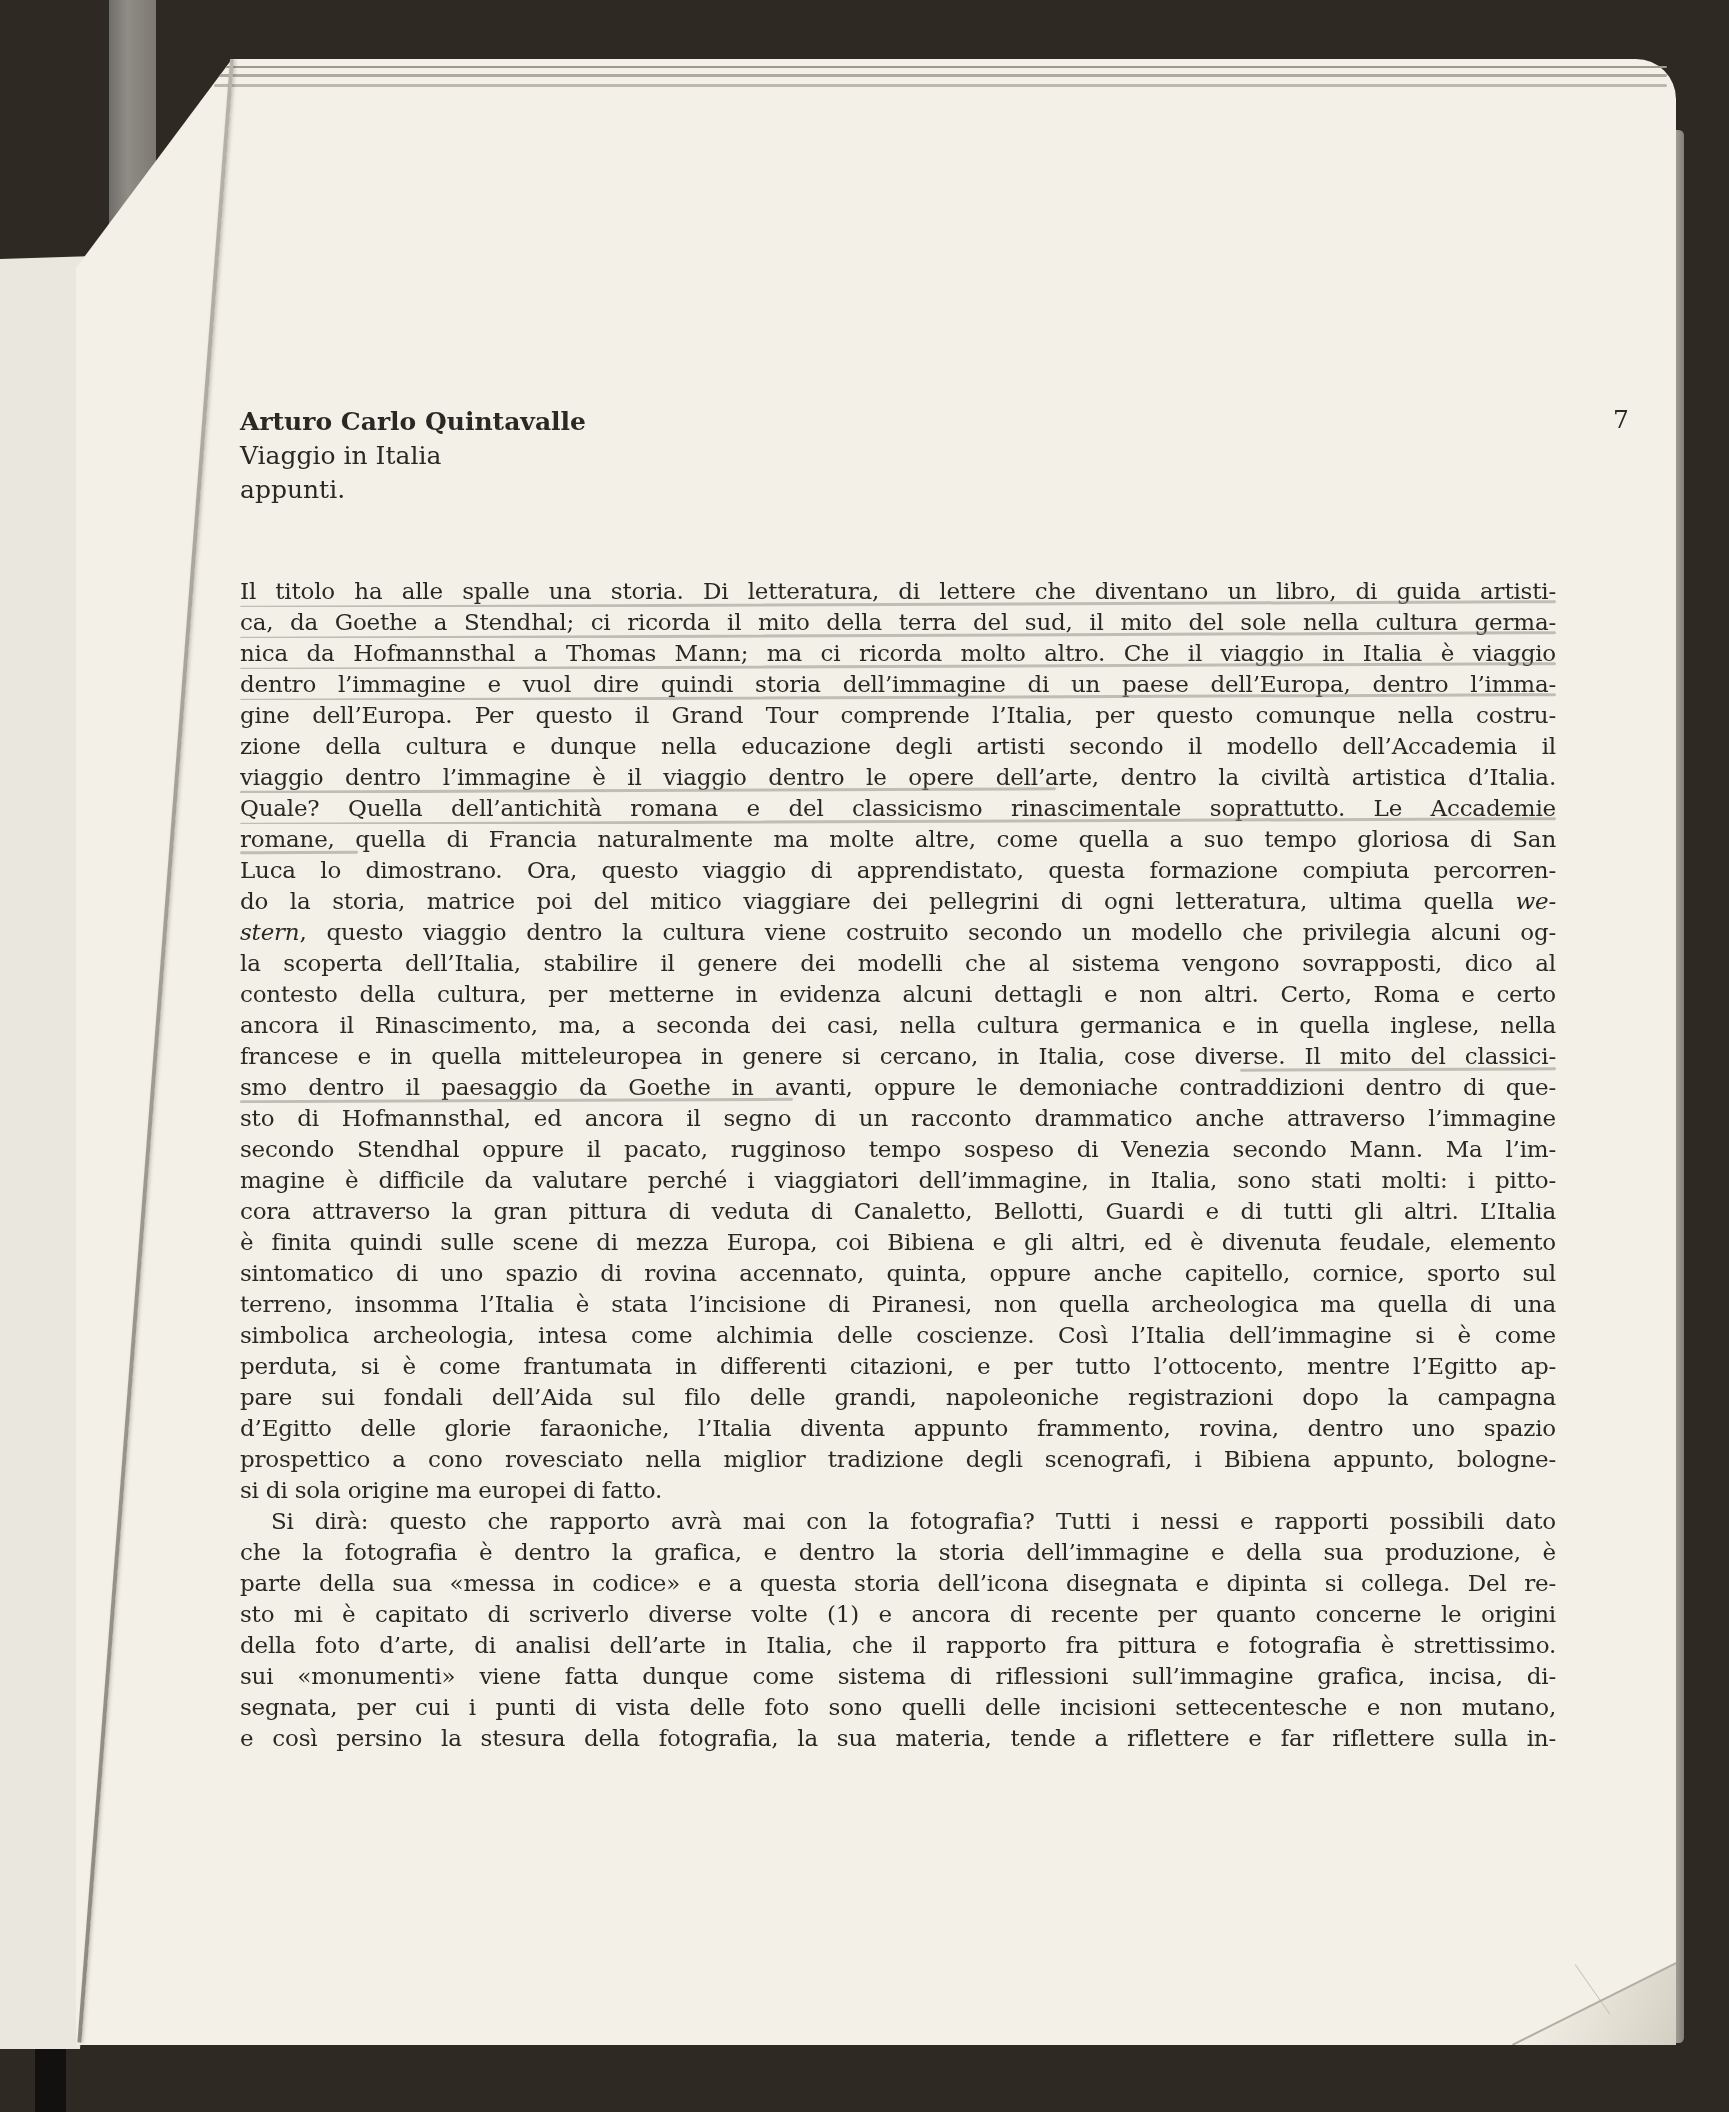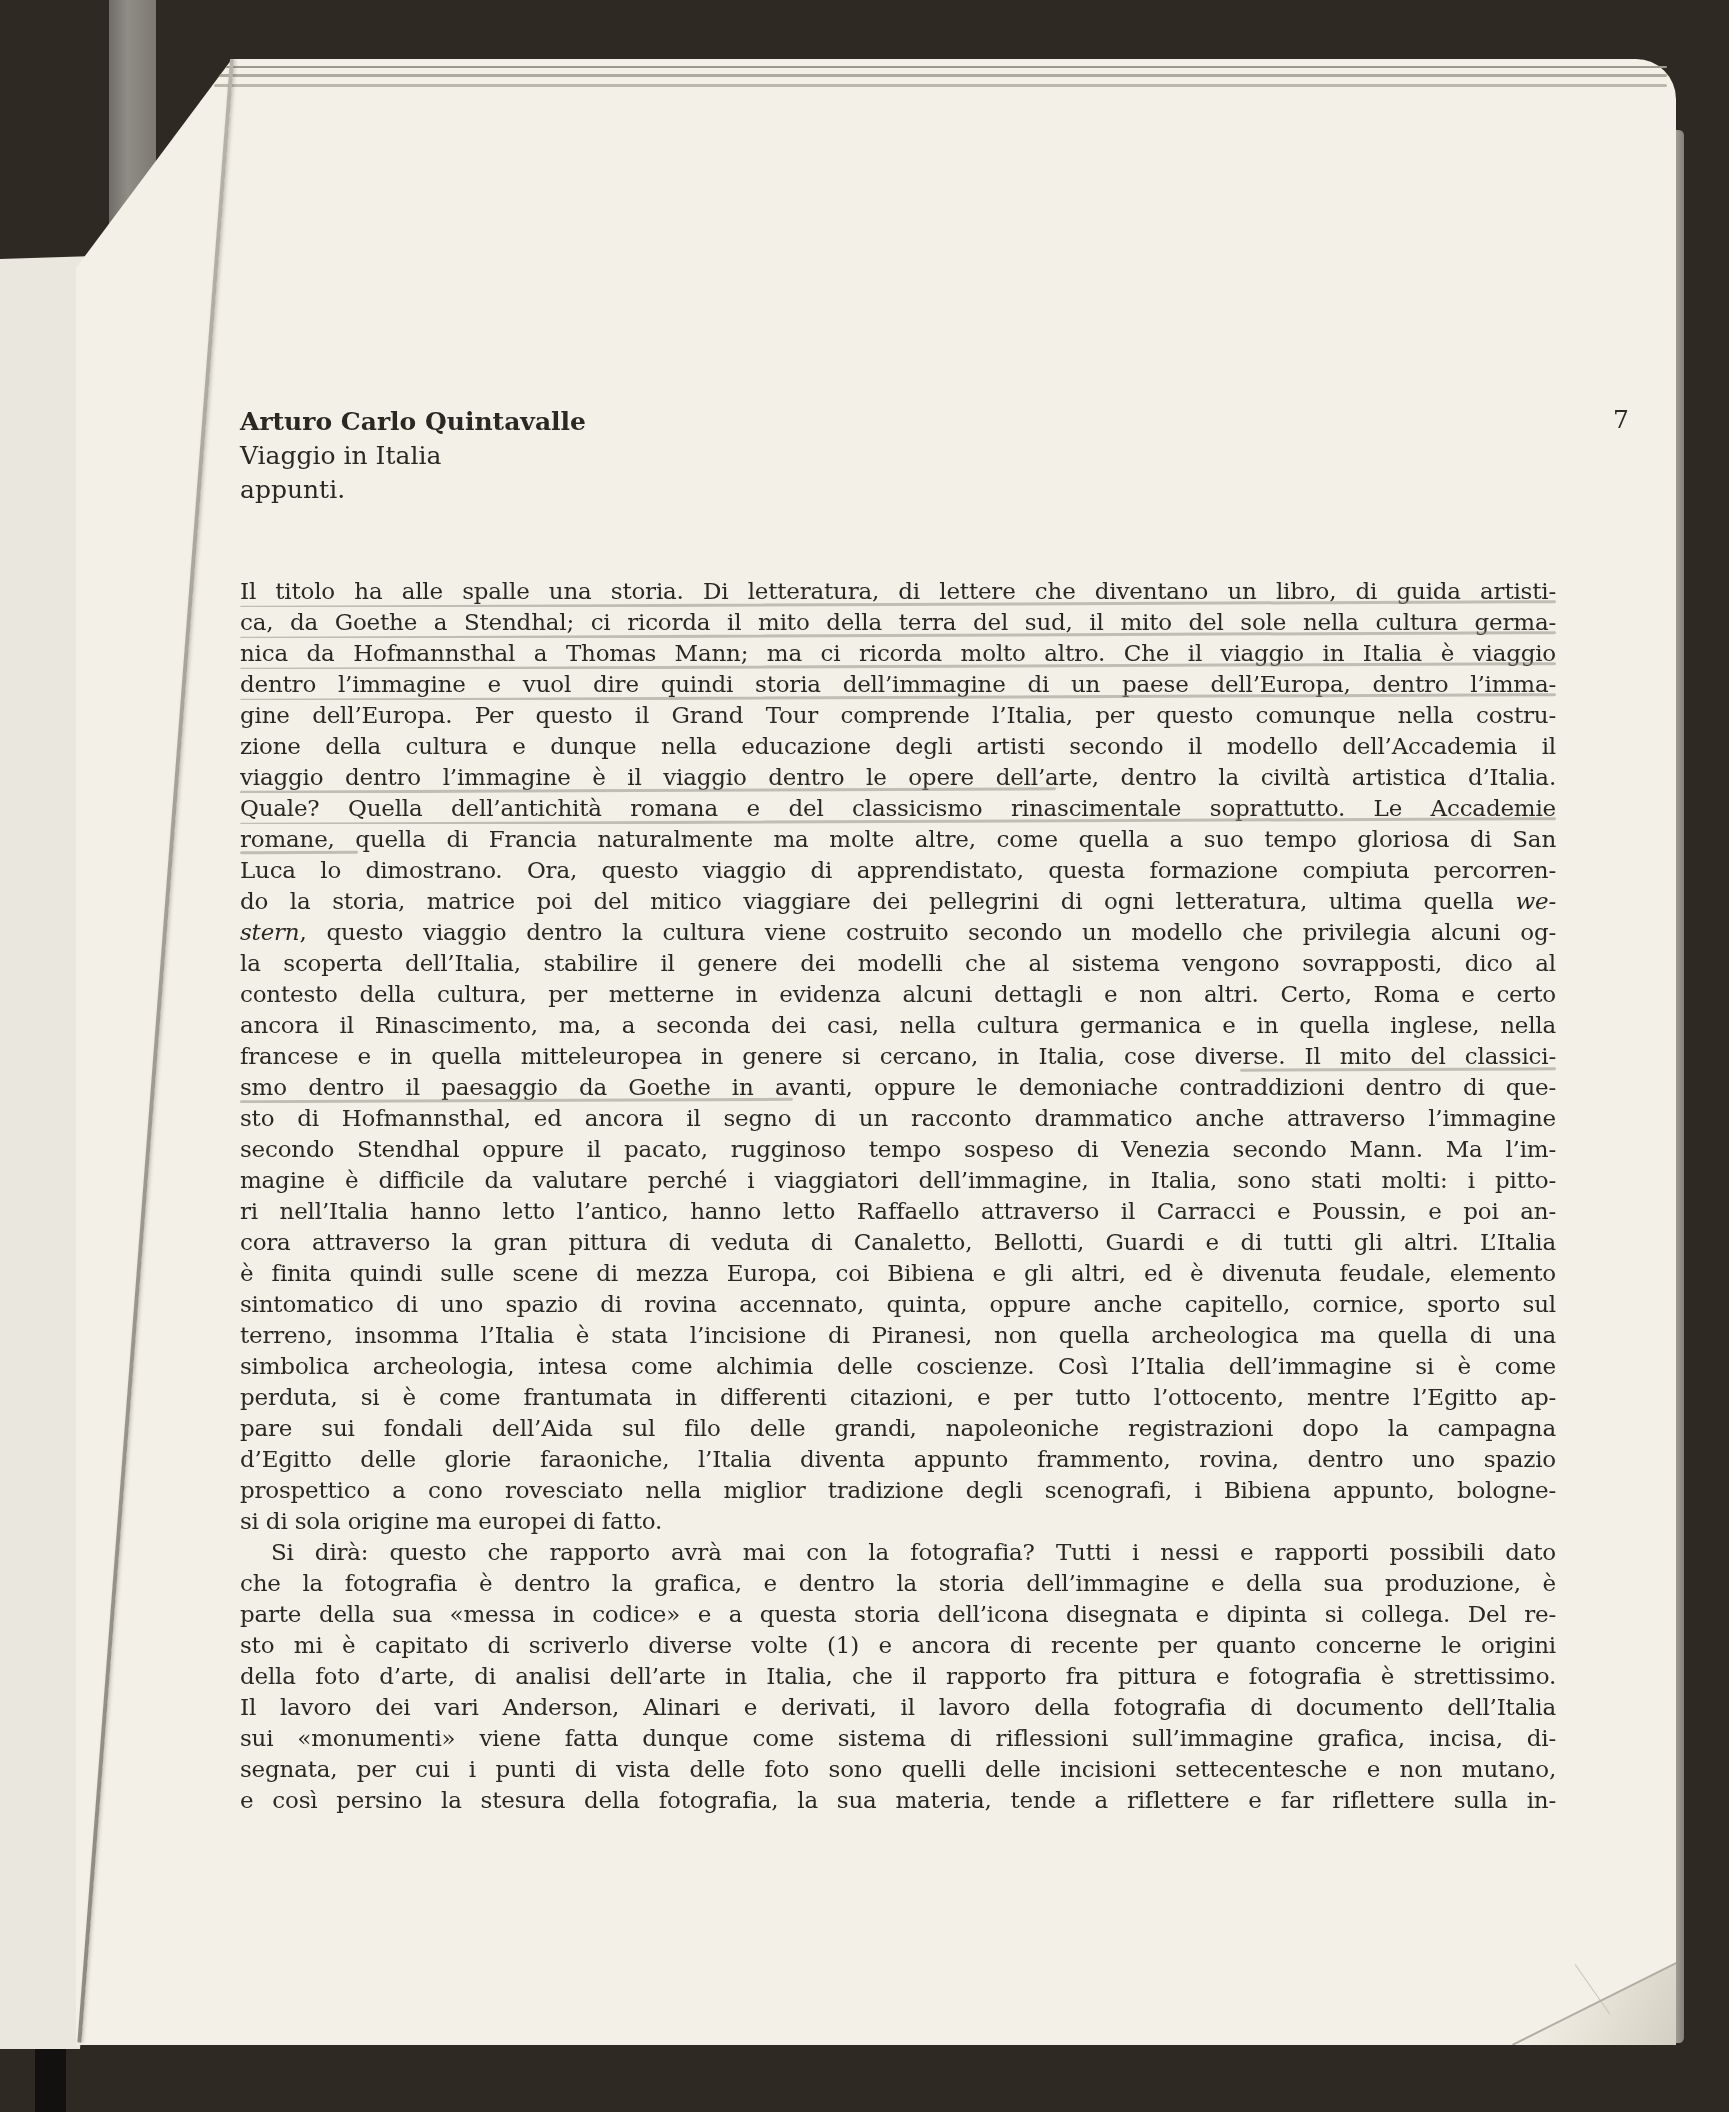--- a/index.html
+++ b/index.html
@@ -111,37 +111,35 @@
         <div class="line"><span>do la storia, matrice poi del mitico viaggiare dei pellegrini di ogni letteratura, ultima quella </span><i>we-</i></div>
         <div class="line"><i>stern</i><span>, questo viaggio dentro la cultura viene costruito secondo un modello che privilegia alcuni og-</span></div>
         <div class="line"><span>la scoperta dell’Italia, stabilire il genere dei modelli che al sistema vengono sovrapposti, dico al</span></div>
         <div class="line"><span>contesto della cultura, per metterne in evidenza alcuni dettagli e non altri. Certo, Roma e certo</span></div>
         <div class="line"><span>ancora il Rinascimento, ma, a seconda dei casi, nella cultura germanica e in quella inglese, nella</span></div>
         <div class="line"><span>francese e in quella mitteleuropea in genere si cercano, in Italia, cose diverse. Il mito del classici-</span><span class="pencil" style="left: 76%; width: 24%;"></span></div>
         <div class="line"><span>smo dentro il paesaggio da Goethe in avanti, oppure le demoniache contraddizioni dentro di que-</span><span class="pencil" style="left: 0%; width: 42%;"></span></div>
         <div class="line"><span>sto di Hofmannsthal, ed ancora il segno di un racconto drammatico anche attraverso l’immagine</span></div>
         <div class="line"><span>secondo Stendhal oppure il pacato, rugginoso tempo sospeso di Venezia secondo Mann. Ma l’im-</span></div>
         <div class="line"><span>magine è difficile da valutare perché i viaggiatori dell’immagine, in Italia, sono stati molti: i pitto-</span></div>
-        <div class="line"><span>ri nell’Italia hanno letto l’antico, hanno letto Raffaello attraverso il Carracci e Poussin, e poi an-</span></div>
         <div class="line"><span>cora attraverso la gran pittura di veduta di Canaletto, Bellotti, Guardi e di tutti gli altri. L’Italia</span></div>
         <div class="line"><span>è finita quindi sulle scene di mezza Europa, coi Bibiena e gli altri, ed è divenuta feudale, elemento</span></div>
         <div class="line"><span>sintomatico di uno spazio di rovina accennato, quinta, oppure anche capitello, cornice, sporto sul</span></div>
         <div class="line"><span>terreno, insomma l’Italia è stata l’incisione di Piranesi, non quella archeologica ma quella di una</span></div>
         <div class="line"><span>simbolica archeologia, intesa come alchimia delle coscienze. Così l’Italia dell’immagine si è come</span></div>
         <div class="line"><span>perduta, si è come frantumata in differenti citazioni, e per tutto l’ottocento, mentre l’Egitto ap-</span></div>
         <div class="line"><span>pare sui fondali dell’Aida sul filo delle grandi, napoleoniche registrazioni dopo la campagna</span></div>
         <div class="line"><span>d’Egitto delle glorie faraoniche, l’Italia diventa appunto frammento, rovina, dentro uno spazio</span></div>
         <div class="line"><span>prospettico a cono rovesciato nella miglior tradizione degli scenografi, i Bibiena appunto, bologne-</span></div>
         <div class="line para-end"><span>si di sola origine ma europei di fatto.</span></div>
         <div class="line para-indent"><span>Si dirà: questo che rapporto avrà mai con la fotografia? Tutti i nessi e rapporti possibili dato</span></div>
         <div class="line"><span>che la fotografia è dentro la grafica, e dentro la storia dell’immagine e della sua produzione, è</span></div>
         <div class="line"><span>parte della sua «messa in codice» e a questa storia dell’icona disegnata e dipinta si collega. Del re-</span></div>
         <div class="line"><span>sto mi è capitato di scriverlo diverse volte (1) e ancora di recente per quanto concerne le origini</span></div>
         <div class="line"><span>della foto d’arte, di analisi dell’arte in Italia, che il rapporto fra pittura e fotografia è strettissimo.</span></div>
-        <div class="line"><span>Il lavoro dei vari Anderson, Alinari e derivati, il lavoro della fotografia di documento dell’Italia</span></div>
         <div class="line"><span>sui «monumenti» viene fatta dunque come sistema di riflessioni sull’immagine grafica, incisa, di-</span></div>
         <div class="line"><span>segnata, per cui i punti di vista delle foto sono quelli delle incisioni settecentesche e non mutano,</span></div>
         <div class="line"><span>e così persino la stesura della fotografia, la sua materia, tende a riflettere e far riflettere sulla in-</span></div>
       </div>
 
     <div class="dogear">
       <div class="flap"></div>
       <div class="wrinkle"></div>
       <div class="crease-line"></div>
     </div>

